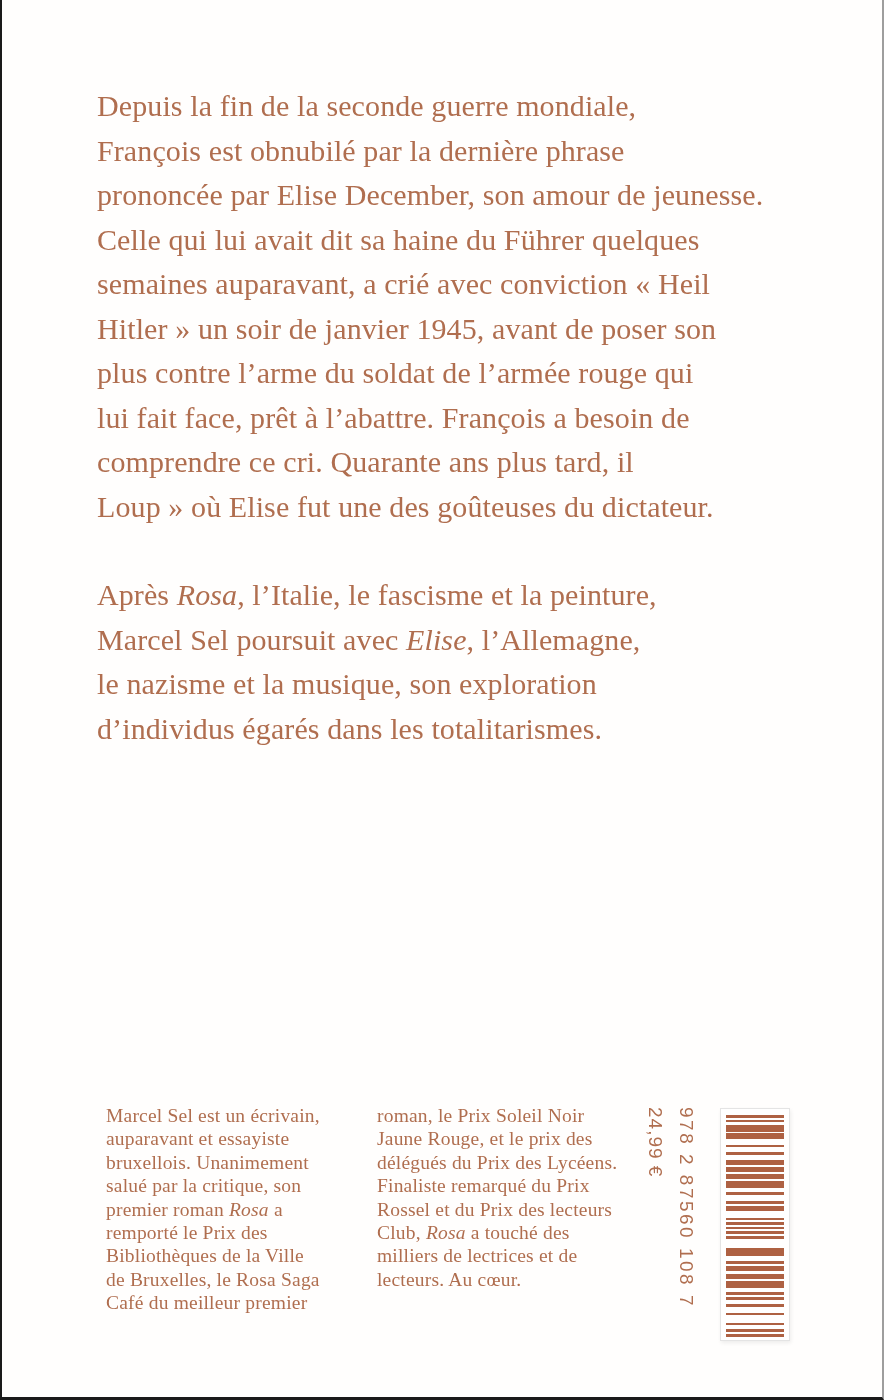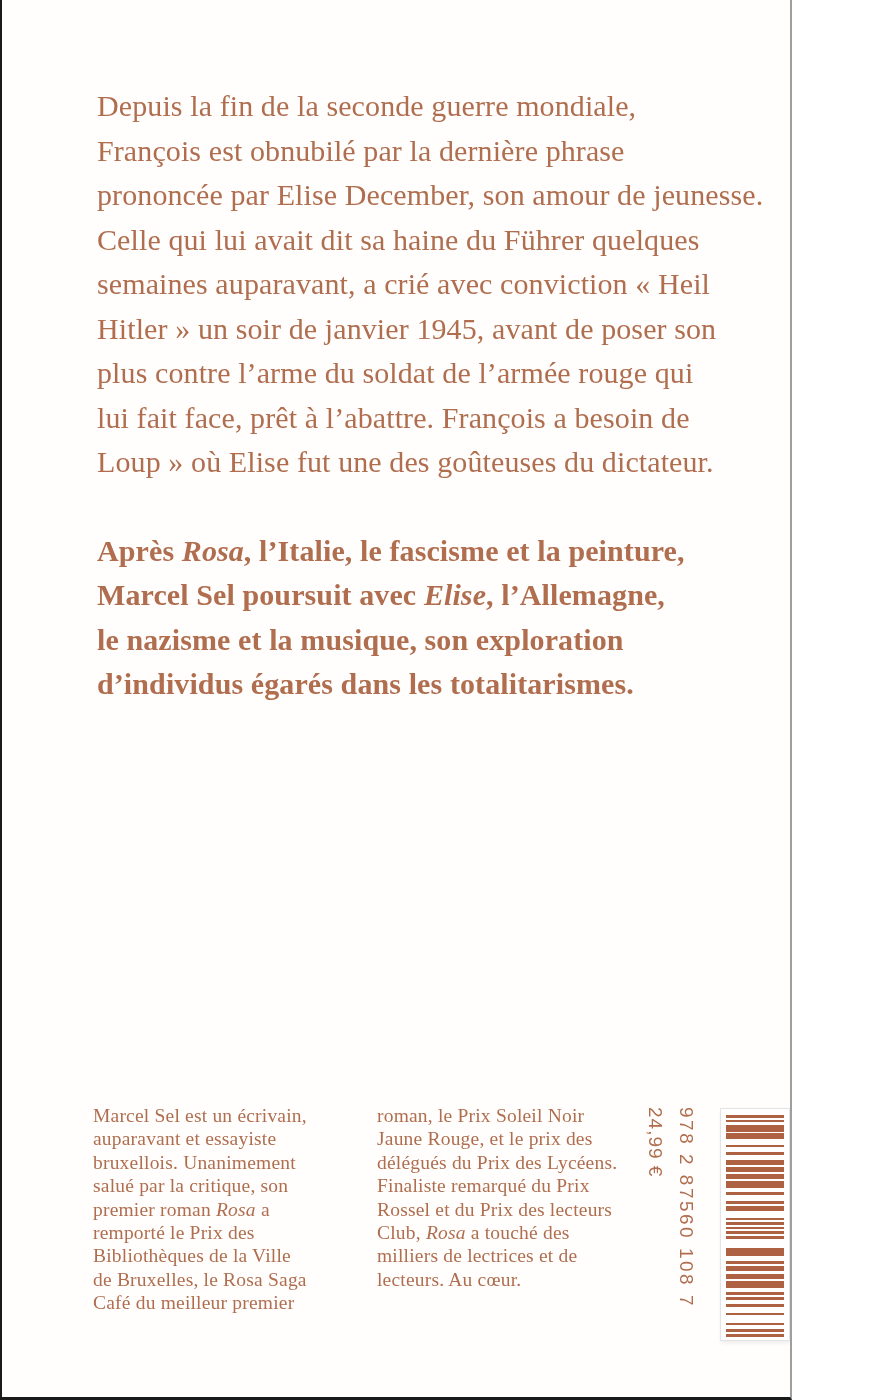--- a/index.html
+++ b/index.html
@@ -1,43 +1,43 @@
 <!DOCTYPE html>
 <html style="--ink: #b06e4f; --paper: #fffefd; --edge-dark: #1a1a1a; --edge-light: #9e9e9e; --bar: #ae6143; --barcode-edge: #e4e4e4;"><head>
 <meta charset="utf-8">
 <style>
   html, body { margin: 0; padding: 0; background: #ffffff; }
   .cover {
     position: relative;
-    width: 792px;
+    width: 884px;
     height: 1400px;
     box-sizing: border-box;
     background: var(--paper, #fffefd);
     border-left: 2px solid var(--edge-dark, #1a1a1a);
     border-bottom: 3px solid var(--edge-dark, #1a1a1a);
     border-right: 2px solid var(--edge-light, #9e9e9e);
     overflow: hidden;
     font-family: "Liberation Serif", serif;
     color: var(--ink, #b06e4f);
     padding-left: 24px;
   }
   .synopsis { position: absolute; left: 95px; top: 84px; }
   .synopsis .para { margin: 0 0 44px 0; }
-  .synopsis .para:last-child { margin-bottom: 0; font-weight: bold; }
+  .synopsis .para:last-child { margin-bottom: 0; }
   .synopsis .line {
     font-size: 30px;
     line-height: 44.5px;
     white-space: nowrap;
     letter-spacing: 0.1px;
   }
   .author-note .col {
     position: absolute;
     top: 1104px;
   }
-  .author-note .col.c0 { left: 91px; }
+  .author-note .col.c0 { left: 104px; }
   .author-note .col.c1 { left: 375px; }
   .author-note .line {
     font-size: 19.5px;
     line-height: 23.4px;
     white-space: nowrap;
     letter-spacing: 0.2px;
   }
   em { font-style: italic; }
   .colophon {
     position: absolute;
@@ -77,20 +77,21 @@
   <main class="synopsis" id="synopsis">
       <div class="para">
         <div class="line"><span>Depuis la fin de la seconde guerre mondiale,</span></div>
         <div class="line"><span>François est obnubilé par la dernière phrase</span></div>
         <div class="line"><span>prononcée par Elise December, son amour de jeunesse.</span></div>
         <div class="line"><span>Celle qui lui avait dit sa haine du Führer quelques</span></div>
         <div class="line"><span>semaines auparavant, a crié avec conviction « Heil</span></div>
         <div class="line"><span>Hitler » un soir de janvier 1945, avant de poser son</span></div>
         <div class="line"><span>plus contre l’arme du soldat de l’armée rouge qui</span></div>
         <div class="line"><span>lui fait face, prêt à l’abattre. François a besoin de</span></div>
+        <div class="line"><span>comprendre ce cri. Quarante ans plus tard, il</span></div>
         <div class="line"><span>Loup » où Elise fut une des goûteuses du dictateur.</span></div>
       </div>
       <div class="para">
         <div class="line"><span>Après </span><em>Rosa</em><span>, l’Italie, le fascisme et la peinture,</span></div>
         <div class="line"><span>Marcel Sel poursuit avec </span><em>Elise</em><span>, l’Allemagne,</span></div>
         <div class="line"><span>le nazisme et la musique, son exploration</span></div>
         <div class="line"><span>d’individus égarés dans les totalitarismes.</span></div>
       </div>
     </main>
 

